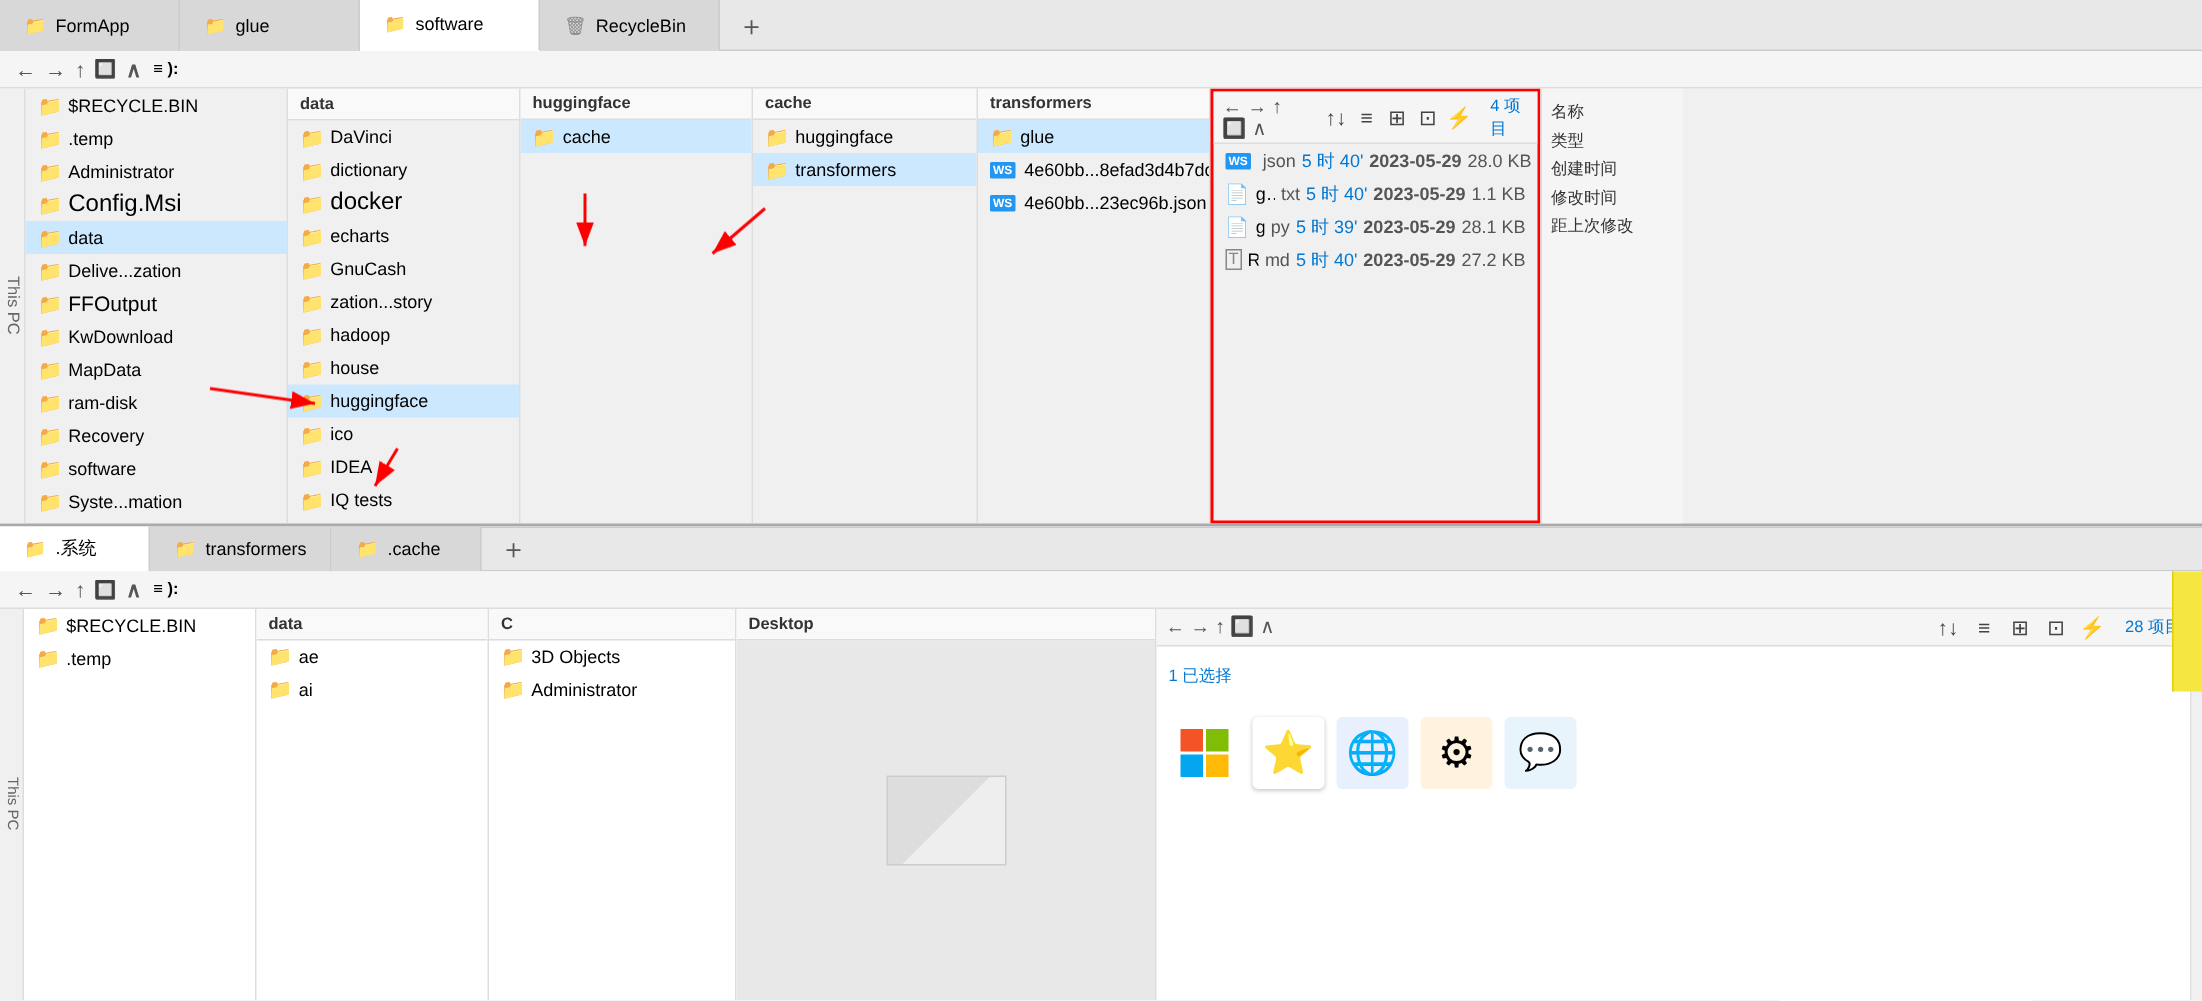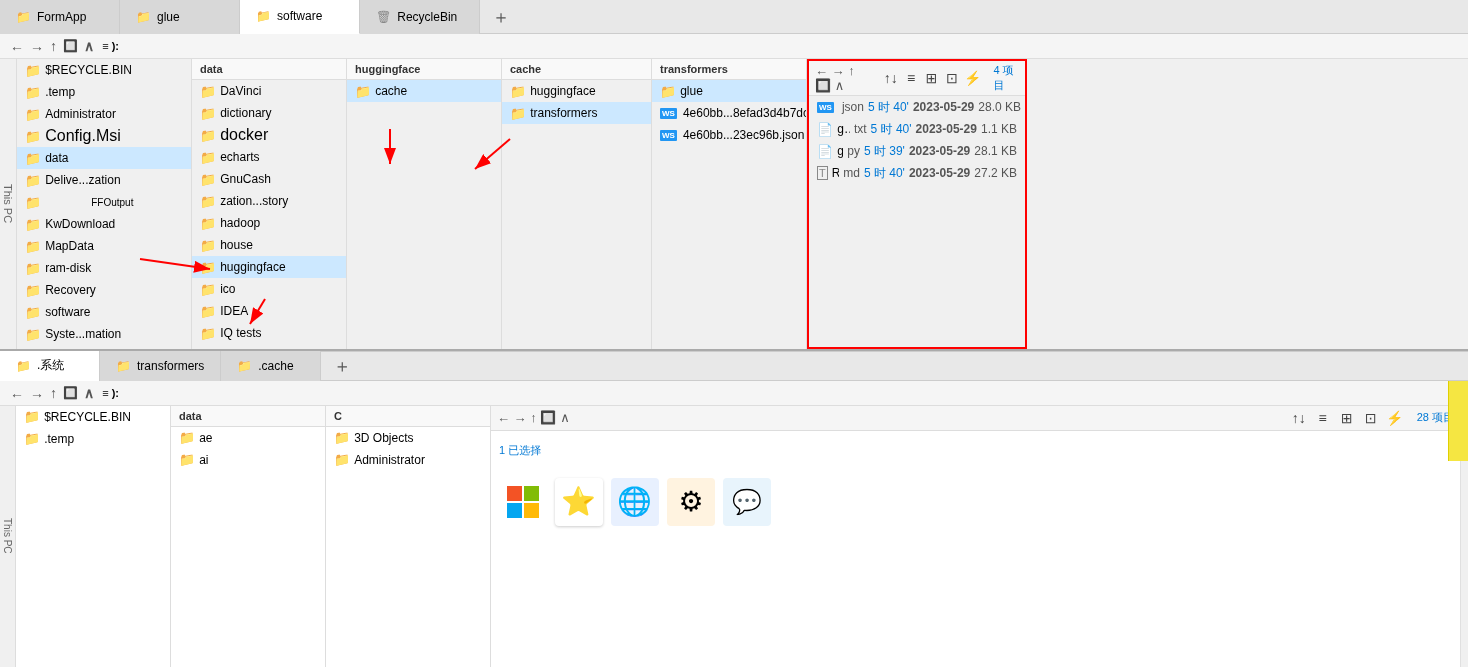--- a/index.html
+++ b/index.html
@@ -173,21 +173,21 @@
               <div class="file-item selected">
                 <span style="color:#e8b84b; font-size:13px;">📁</span>
                 <span style="font-size:12px;">data</span>
               </div>
               <div class="file-item">
                 <span style="color:#e8b84b; font-size:13px;">📁</span>
                 <span style="font-size:12px;">Delive...zation</span>
               </div>
               <div class="file-item">
                 <span style="color:#e8b84b; font-size:13px;">📁</span>
-                <span style="font-size:10px;margin-left:46px;">FFOutput</span>
+                <span style="font-size:14px;">FFOutput</span>
               </div>
               <div class="file-item">
                 <span style="color:#e8b84b; font-size:13px;">📁</span>
                 <span style="font-size:12px;text-align:center;">KwDownload</span>
               </div>
               <div class="file-item">
                 <span style="color:#e8b84b; font-size:13px;">📁</span>
                 <span style="font-size:12px;">MapData</span>
               </div>
               <div class="file-item">
@@ -351,20 +351,27 @@
     <span style="color:#888; font-size:11px; border:1px solid #888; padding:0 1px;">T</span>
     <span class="detail-name">README.md</span>
     <span class="detail-type">md</span>
     <span class="detail-time" style="color:#0078d4;">5 时 40'</span>
     <span class="detail-date">2023-05-29</span>
     <span class="detail-size">27.2 KB</span>
   </div>
             </div>
         </div>
 
+        <div class="side-panel">
+          <span class="side-panel-label">名称</span>
+          <span class="side-panel-label">类型</span>
+          <span class="side-panel-label">创建时间</span>
+          <span class="side-panel-label">修改时间</span>
+          <span class="side-panel-label">距上次修改</span>
+        </div>
 
         <svg class="arrows-svg" width="800" height="300">
 
           <defs>
             <marker id="arrowhead" markerWidth="8" markerHeight="6" refX="8" refY="3" orient="auto">
               <polygon points="0 0, 8 3, 0 6" fill="red"></polygon>
             </marker>
           </defs>
 
           <line x1="140" y1="200" x2="210" y2="210" stroke="red" stroke-width="2" marker-end="url(#arrowhead)"></line>
@@ -446,20 +453,27 @@
                   <span style="color:#e8b84b; font-size:13px;">📁</span>
                   <span style="font-size:12px;">3D Objects</span>
                 </div>
                 <div class="file-item">
                   <span style="color:#e8b84b; font-size:13px;">📁</span>
                   <span style="font-size:12px;">Administrator</span>
                 </div>
               </div>
           </div>
 
+          <div class="column bottom-col-desktop">
+            <div class="column-header">Desktop</div>
+
+            <div style="flex:1; background: #e8e8e8; display:flex; align-items:center; justify-content:center;">
+              <div style="width:80px; height:60px; background: linear-gradient(135deg, #ddd 50%, #eee 50%); border:1px solid #ccc;"></div>
+            </div>
+          </div>
 
           <div class="column bottom-col-xitong" style="border:none;">
             <div style="display:flex; align-items:center; padding:2px 6px; background:#f5f5f5; border-bottom:1px solid #ddd; gap:4px;">
               <span class="nav-arrows">← → ↑ 🔲 ∧</span>
               <div style="flex:1;"></div>
               <span class="toolbar-btn">↑↓</span>
               <span class="toolbar-btn">≡</span>
               <span class="toolbar-btn">⊞</span>
               <span class="toolbar-btn">⊡</span>
               <span class="toolbar-btn">⚡</span>

